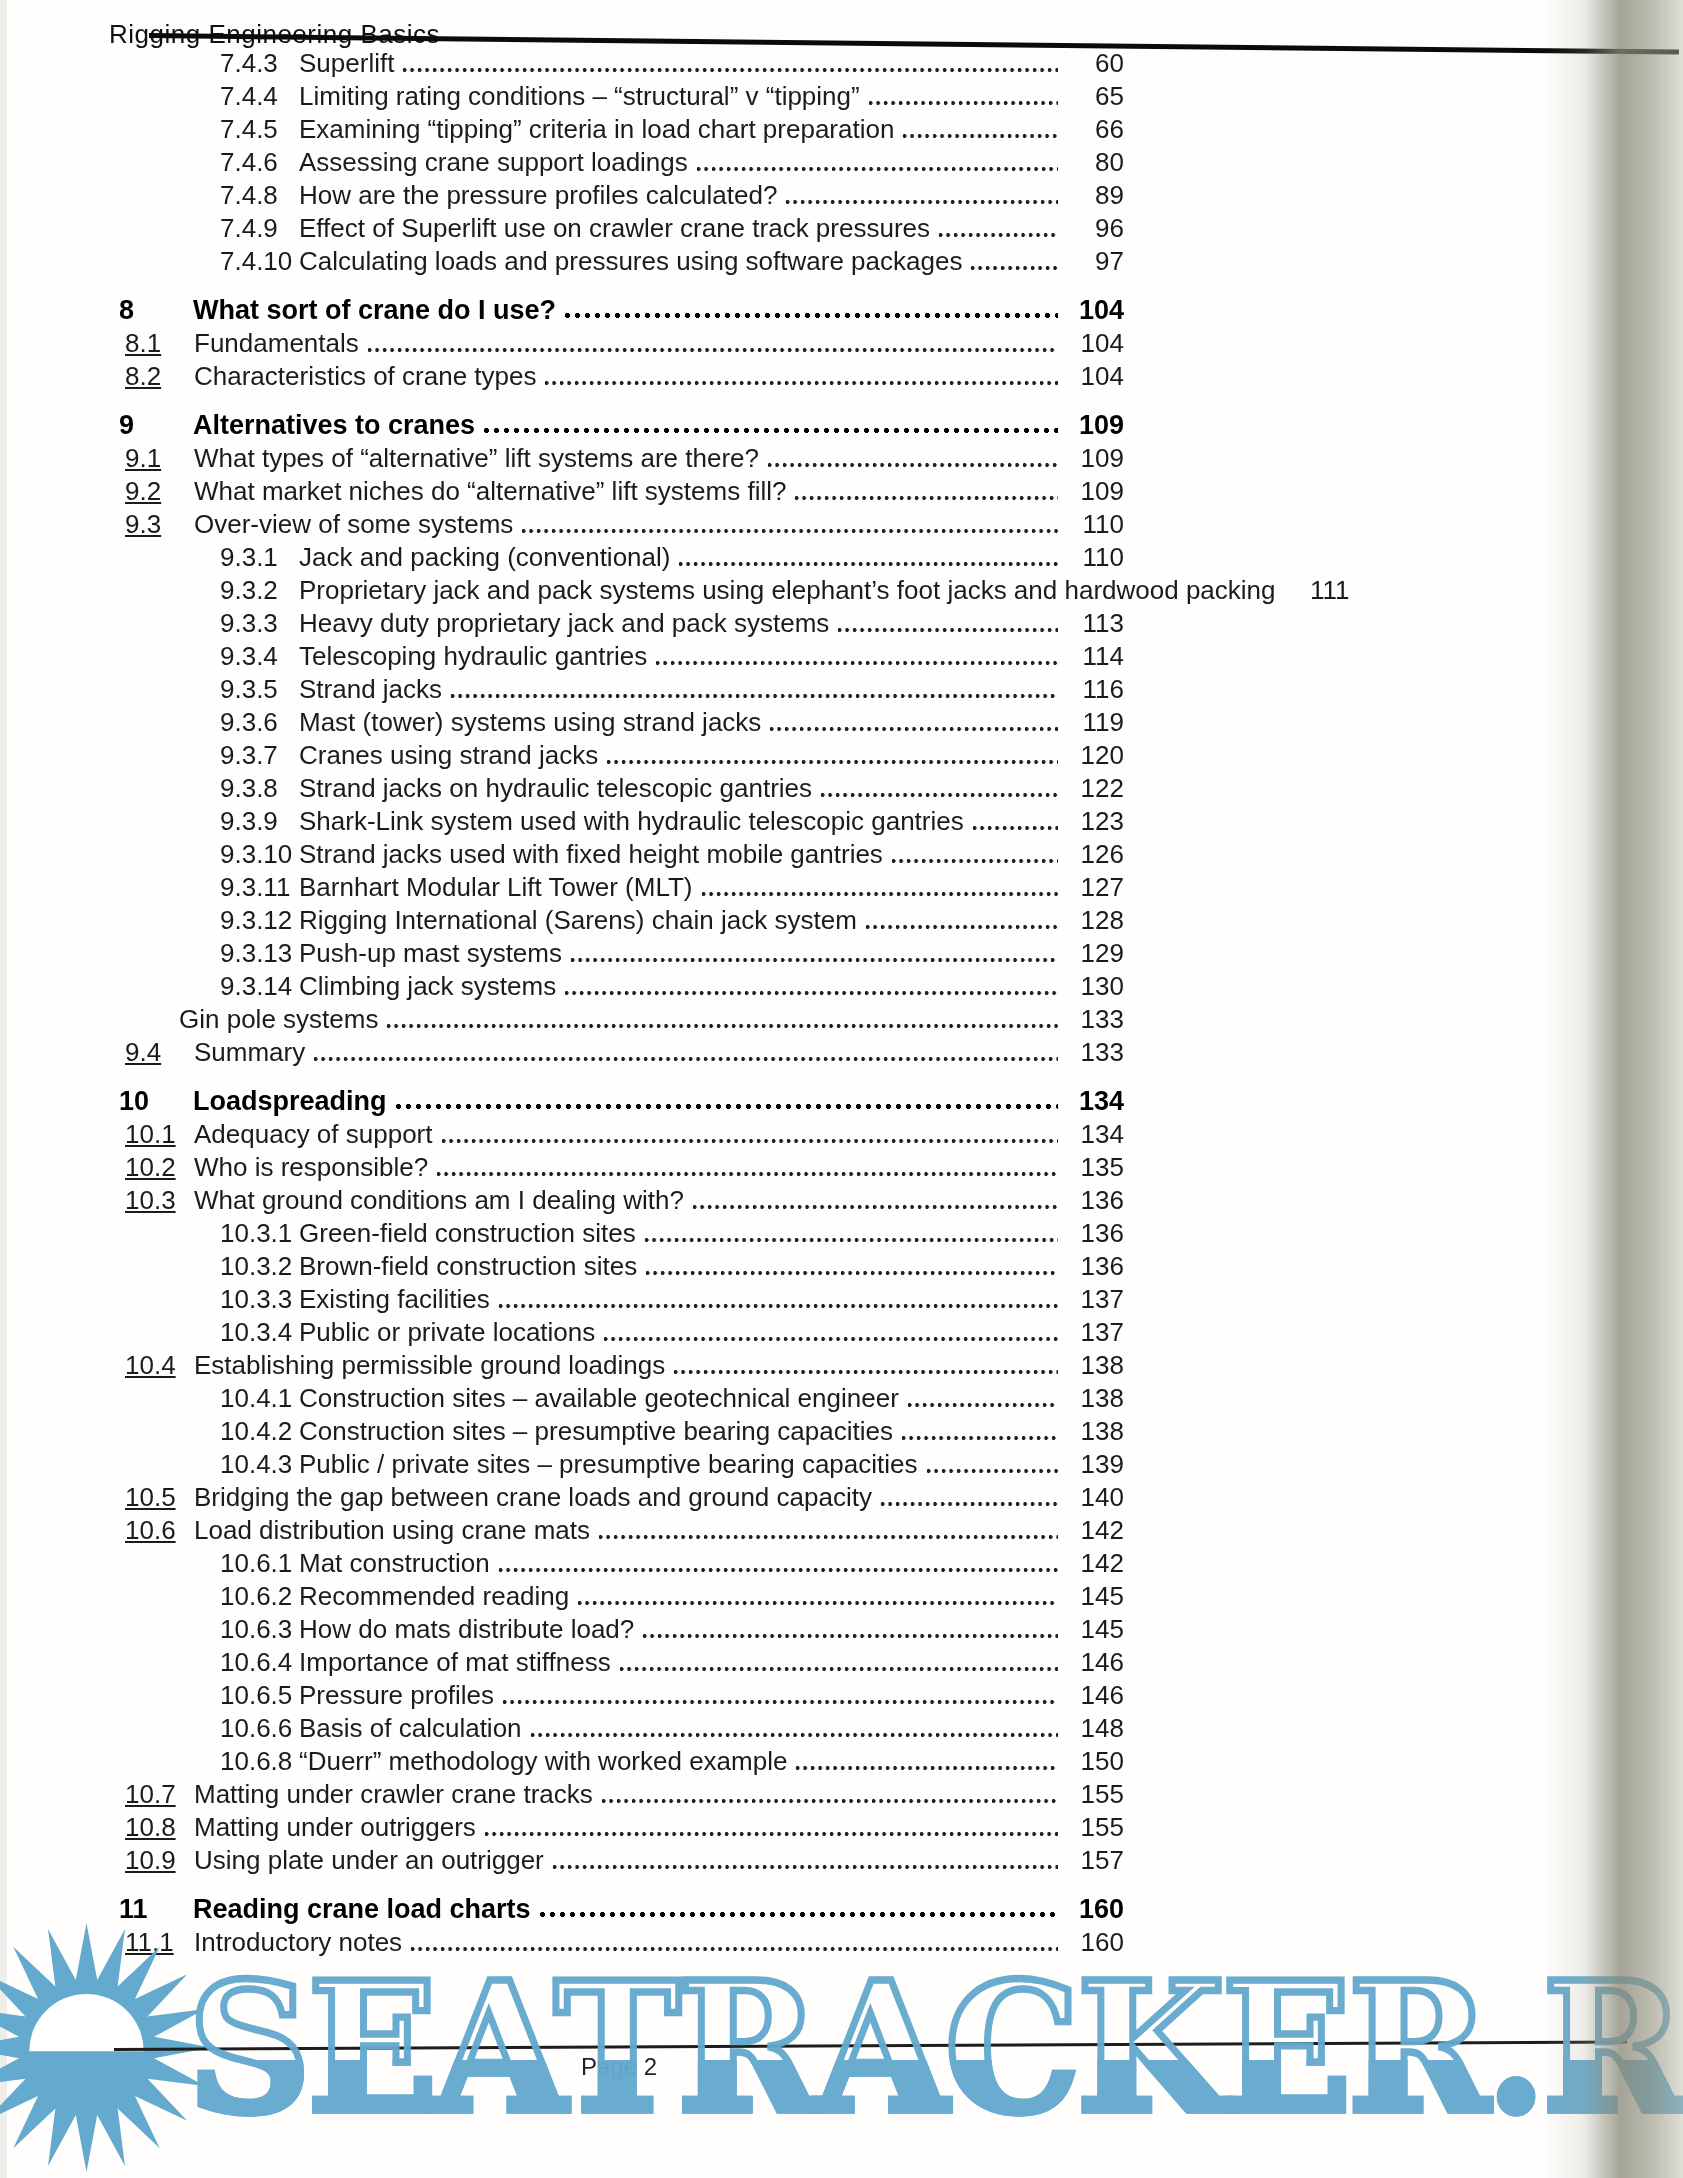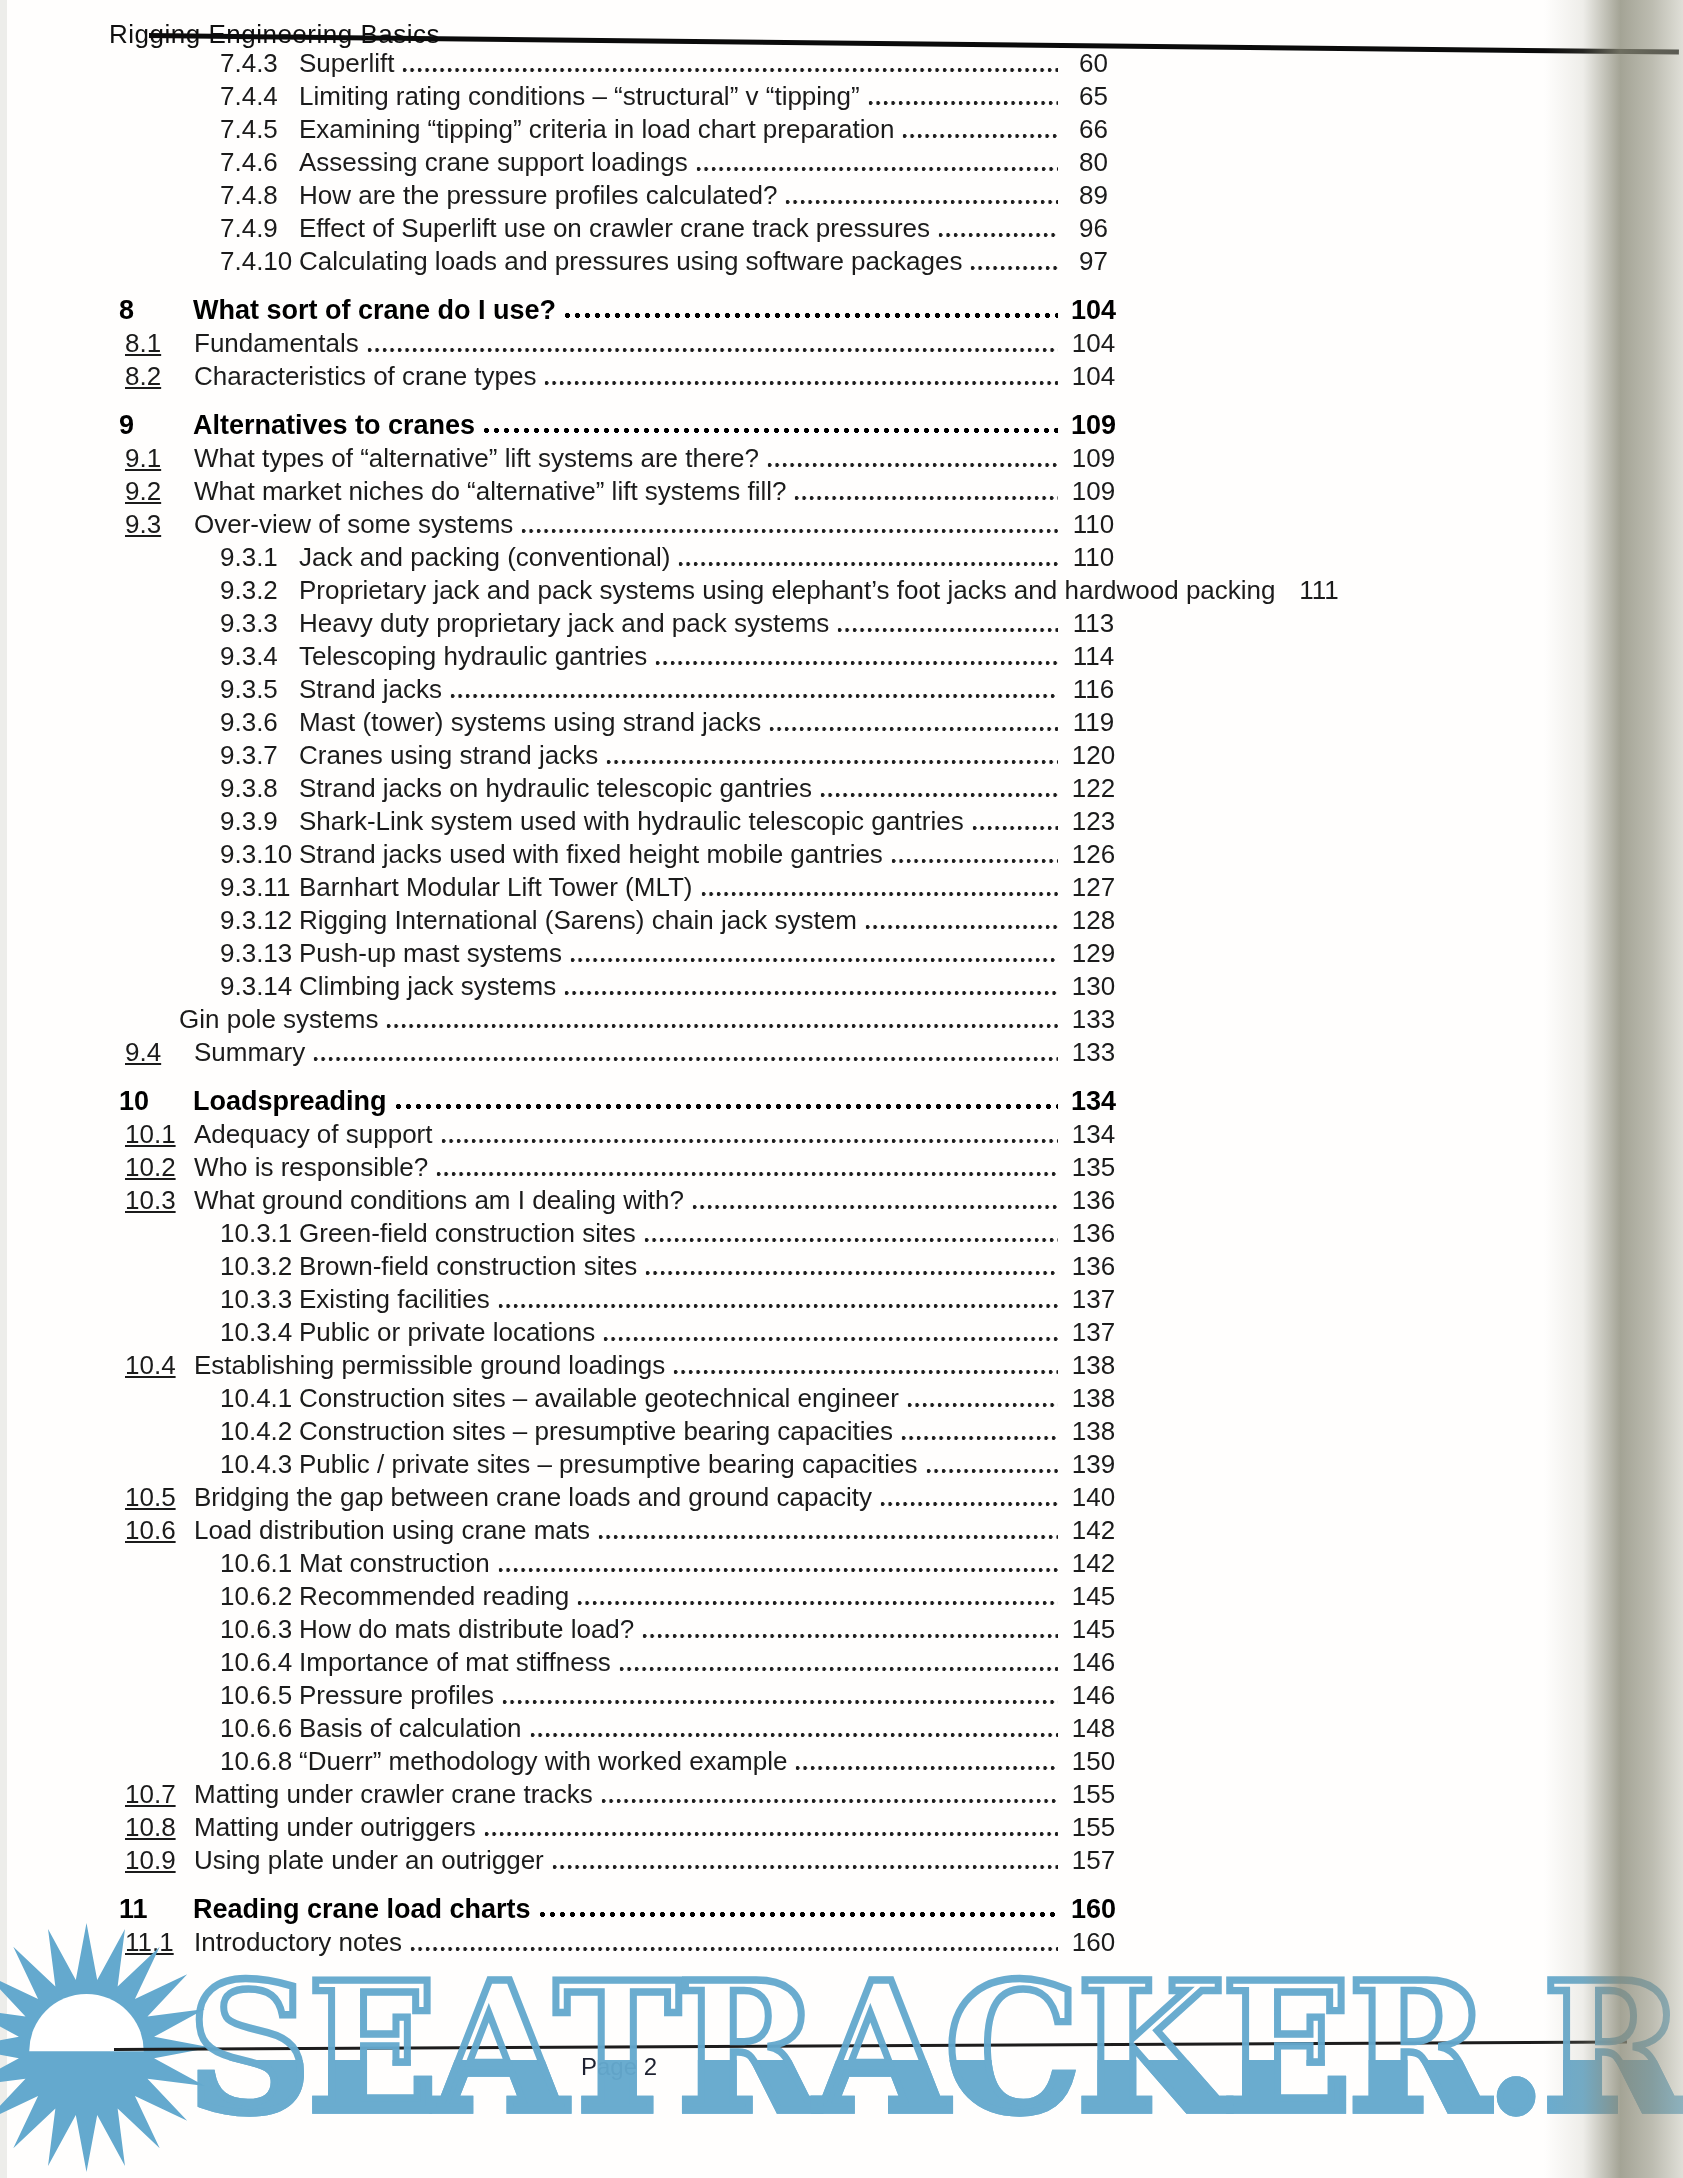--- a/index.html
+++ b/index.html
@@ -16,21 +16,21 @@
   .top-rule{position:absolute;left:149px;top:33px;width:1530px;height:5px;background:#0b0b0b;
     transform:rotate(0.62deg);transform-origin:left center;}
   
   .toc{position:absolute;left:109px;top:47px;width:1015px;font-size:26px;}
   .row{display:flex;align-items:baseline;height:33px;line-height:33px;white-space:nowrap;}
   .row .num{flex:none;}
   .row .title{flex:none;}
   .row .dots{flex:1 1 auto;align-self:flex-end;height:6px;margin:0 5px 7px 8px;
      background-image:radial-gradient(circle at 2.5px 3px, #1c1c1c 1.7px, transparent 2.1px);
      background-size:7.5px 6px;background-repeat:repeat-x;background-position:left bottom;}
-  .row .pagenum{flex:none;width:61px;text-align:center;}
+  .row .pagenum{flex:none;width:61px;text-align:right;}
   .lvl1{font-weight:bold;font-size:27px;color:#000;margin-top:16px;}
   .lvl1 .num{margin-left:10px;width:74px;}
   .lvl1 .dots{height:7px;margin-bottom:8px;
      background-image:radial-gradient(circle at 3.4px 3.4px, #000 2.4px, transparent 2.8px);
      background-size:10px 7px;}
   .lvl2 .num{margin-left:16px;width:69px;text-decoration:underline;}
   .lvl3 .num{margin-left:111px;width:79px;}
   .lvl3.nonum .title{margin-left:70px;}
   
   .footer-rule{position:absolute;left:114px;top:2048px;width:1513px;height:3px;background:#1d1d1d;

